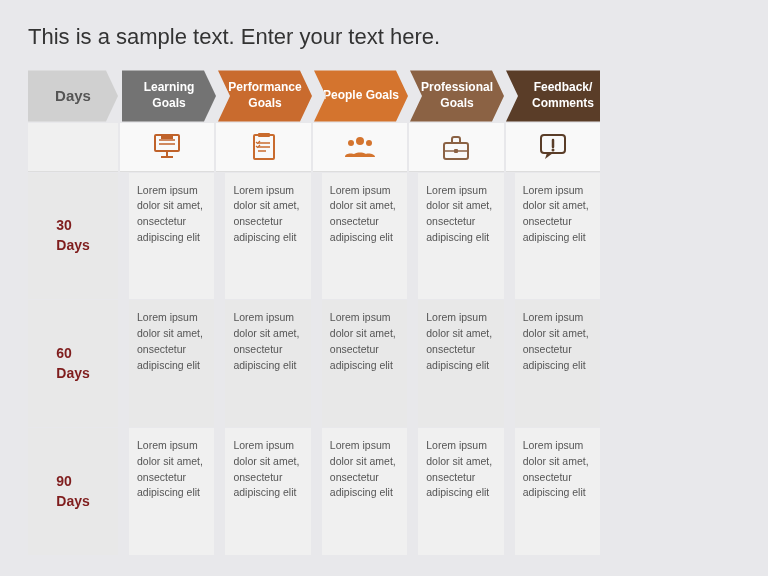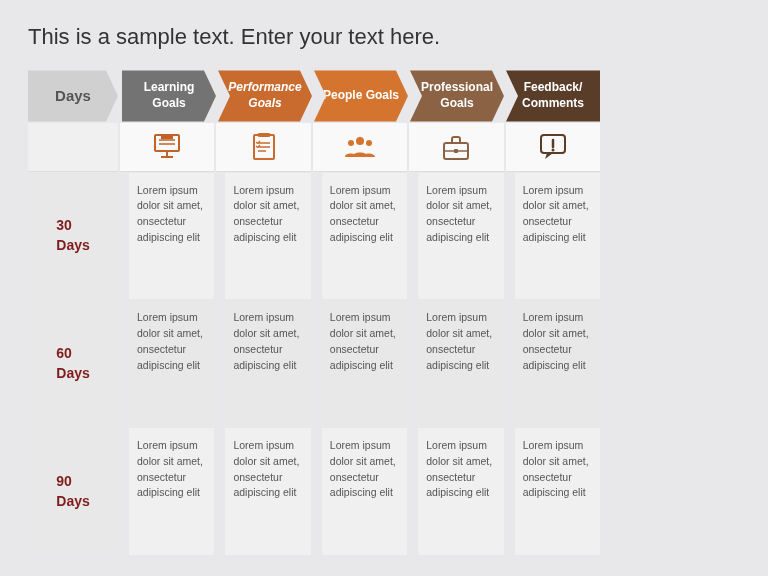--- a/index.html
+++ b/index.html
@@ -72,21 +72,21 @@
       clip-path: polygon(0 0, calc(100% - 12px) 0, 100% 50%, calc(100% - 12px) 100%, 0 100%);
       margin-left: 4px;
     }
     .col-header.arrow-last {
       clip-path: polygon(0 0, 100% 0, 100% 100%, 0 100%, 12px 50%);
     }
     .color-1 { background: #737373; }
     .color-2 { background: #c96b2e; }
     .color-3 { background: #d4742e; text-align: right; }
     .color-4 { background: #8b6244; }
-    .color-5 { background: #5a3d28; }
+    .color-5 { background: #5a3d28; justify-content: flex-end; }
 
     
     .icon-row {
       display: flex;
       margin-bottom: 1px;
       background: transparent;
     }
     .days-cell {
       width: 90px;
       min-width: 90px;
@@ -162,21 +162,21 @@
 
   <div class="table-container">
 
     <div class="header-row">
       <div class="days-header">Days</div>
       <div class="col-header color-1 arrow-first">
         <span style="white-space:pre-line;">Learning
 Goals</span>
       </div>
       <div class="col-header color-2 arrow">
-        <span style="white-space:pre-line;font-style:italic;">Performance
+        <span style="white-space:pre-line;">Performance
 Goals</span>
       </div>
       <div class="col-header color-3 arrow">
         <span style="white-space:pre-line;">People Goals</span>
       </div>
       <div class="col-header color-4 arrow">
         <span style="white-space:pre-line;">Professional
 Goals</span>
       </div>
       <div class="col-header color-5 arrow-last">

